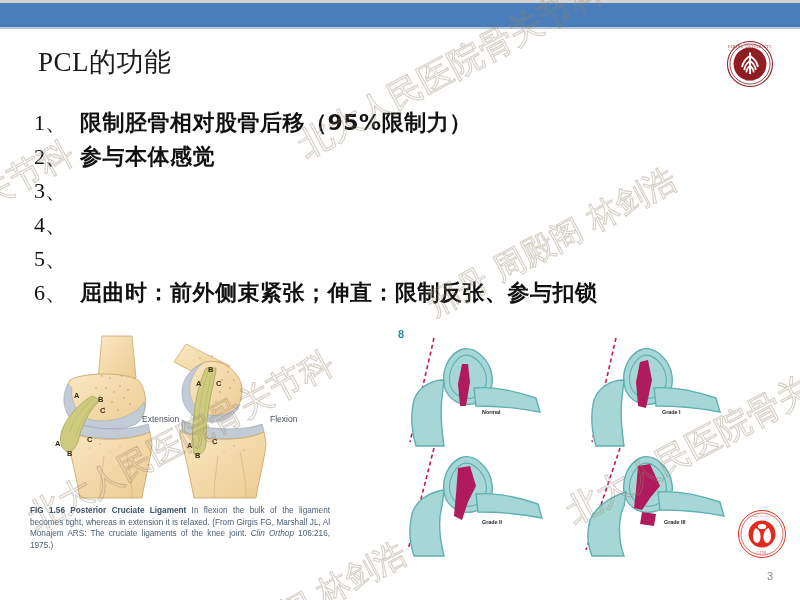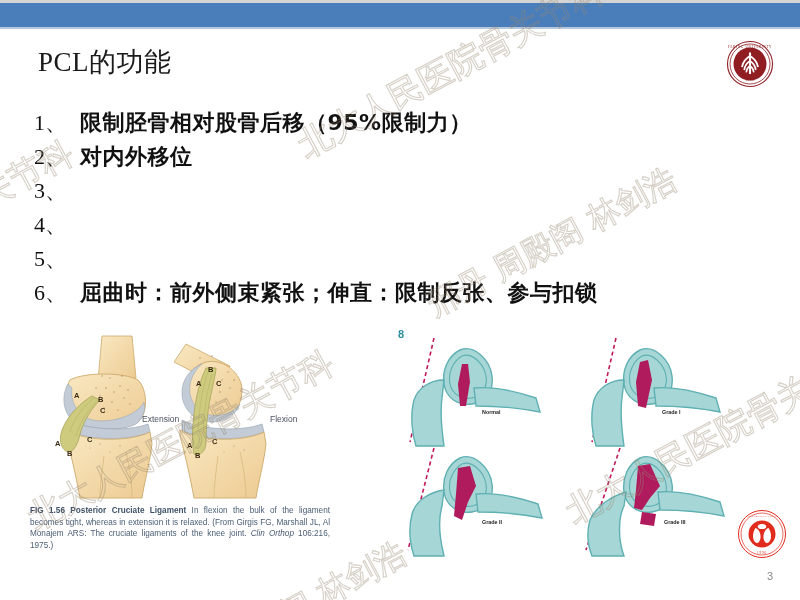--- a/index.html
+++ b/index.html
@@ -189,21 +189,21 @@
     </svg>
   </div>
 
   <div class="bullet-list">
     <div class="bullet-row">
       <span class="bullet-num">1、</span>
       <span class="bullet-text">限制胫骨相对股骨后移（95%限制力）</span>
     </div>
     <div class="bullet-row">
       <span class="bullet-num">2、</span>
-      <span class="bullet-text">对内外移位</span>
+      <span class="bullet-text">参与本体感觉</span>
     </div>
     <div class="bullet-row">
       <span class="bullet-num">3、</span>
     </div>
     <div class="bullet-row">
       <span class="bullet-num">4、</span>
     </div>
     <div class="bullet-row">
       <span class="bullet-num">5、</span>
     </div>

